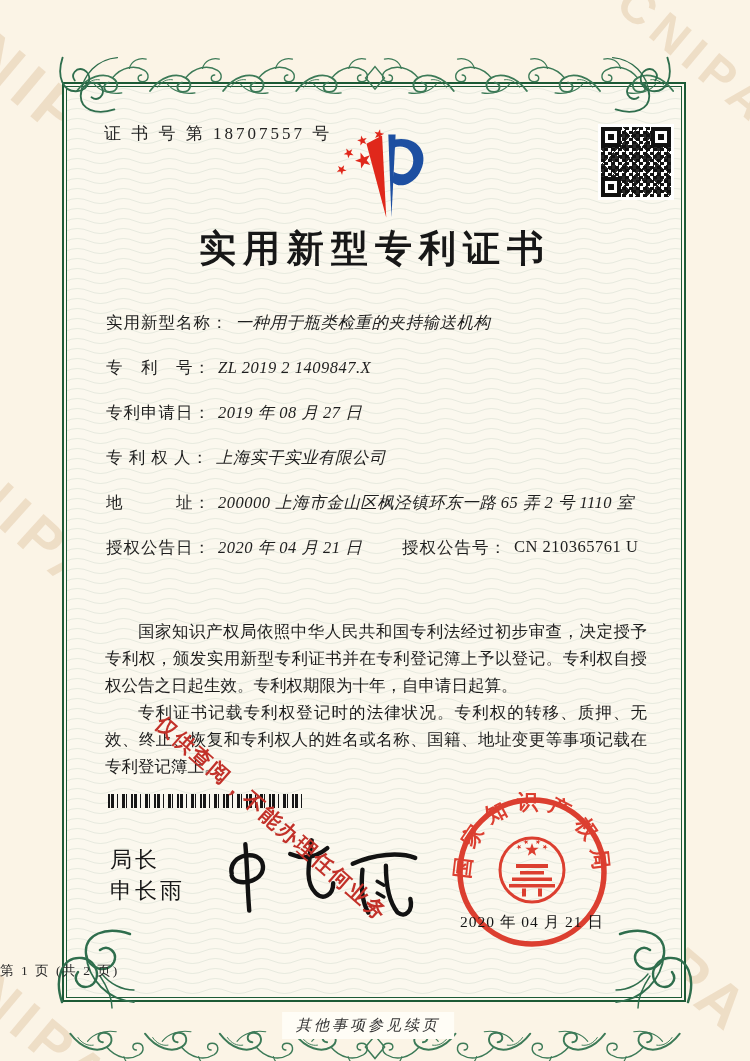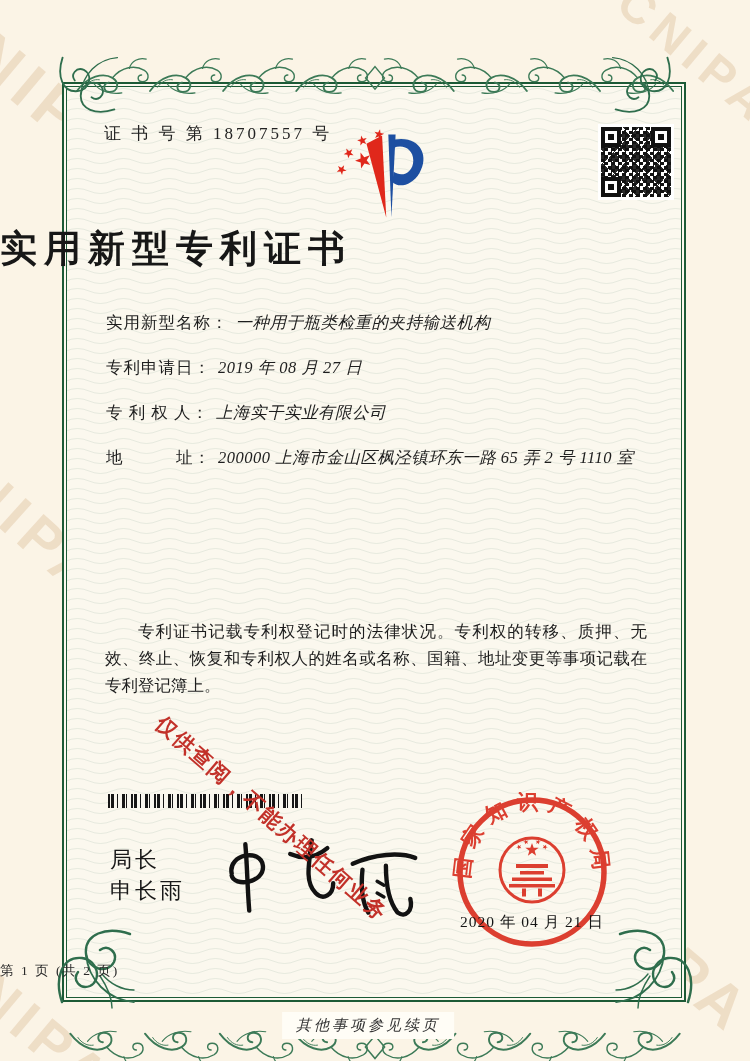--- a/index.html
+++ b/index.html
@@ -45,21 +45,21 @@
     position:relative;width:100%;height:100%;
     background:
       repeating-conic-gradient(from 45deg, rgba(17,17,17,.9) 0% 25%, transparent 0% 50%) 2px 3px/11px 11px,
       repeating-conic-gradient(#131313 0% 25%, #ffffff 0% 50%) 0 0/7px 7px;
   }
   .finder{position:absolute;width:20px;height:20px;border:4px solid #111;background:#fff;box-sizing:border-box;}
   .finder::after{content:"";position:absolute;left:3px;top:3px;width:6px;height:6px;background:#111;}
   .finder.tl{left:0;top:0;} .finder.tr{right:0;top:0;} .finder.bl{left:0;bottom:0;}
   .logo{position:absolute;left:328px;top:126px;z-index:3;}
   .doc-title{
-    position:absolute;left:0;right:0;top:224px;z-index:3;
+    position:absolute;left:0;right:0;top:224px;z-index:3;text-align:center;
     font-size:37px;font-weight:700;letter-spacing:7px;color:#171717;
   }
   
   .fields{position:absolute;left:106px;top:312px;width:545px;z-index:3;font-size:16.5px;}
   .field-row{height:45px;position:relative;white-space:nowrap;}
   .f-label{color:#1e1e1e;letter-spacing:1px;margin-top:20px;}
   .f-value{margin-left:7px;letter-spacing:0.5px;font-style:italic;}
   .f-label2{position:absolute;left:296px;letter-spacing:1px;}
   .f-value2{position:absolute;left:408px;letter-spacing:0.5px;}
   
@@ -223,31 +223,39 @@
   <use href="#star" transform="translate(34,33) scale(8) rotate(-20)" fill="#e0281b"></use>
 </svg>
 
 <div class="doc-title">实用新型专利证书</div>
 
 <div class="fields">
   <div class="field-row">
     <span class="f-label">实用新型名称：</span><span class="f-value">一种用于瓶类检重的夹持输送机构</span>
   </div>
   <div class="field-row">
+    <span class="f-label">专　利　号：</span><span class="f-value">ZL 2019 2 1409847.X</span>
+  </div>
+  <div class="field-row">
     <span class="f-label">专利申请日：</span><span class="f-value">2019 年 08 月 27 日</span>
   </div>
   <div class="field-row">
     <span class="f-label">专 利 权 人：</span><span class="f-value">上海实干实业有限公司</span>
   </div>
   <div class="field-row">
     <span class="f-label">地　　　址：</span><span class="f-value">200000 上海市金山区枫泾镇环东一路 65 弄 2 号 1110 室</span>
   </div>
+  <div class="field-row">
+    <span class="f-label">授权公告日：</span><span class="f-value">2020 年 04 月 21 日</span>
+    <span class="f-label2">授权公告号：</span><span class="f-value2">CN 210365761 U</span>
+  </div>
 </div>
 
 <div class="paras">
+  <p>国家知识产权局依照中华人民共和国专利法经过初步审查，决定授予专利权，颁发实用新型专利证书并在专利登记簿上予以登记。专利权自授权公告之日起生效。专利权期限为十年，自申请日起算。</p>
   <p>专利证书记载专利权登记时的法律状况。专利权的转移、质押、无效、终止、恢复和专利权人的姓名或名称、国籍、地址变更等事项记载在专利登记簿上。</p>
 </div>
 
 <div class="barcode"></div>
 
 <div class="director">
   <div>局长</div>
   <div>申长雨</div>
 </div>
 

